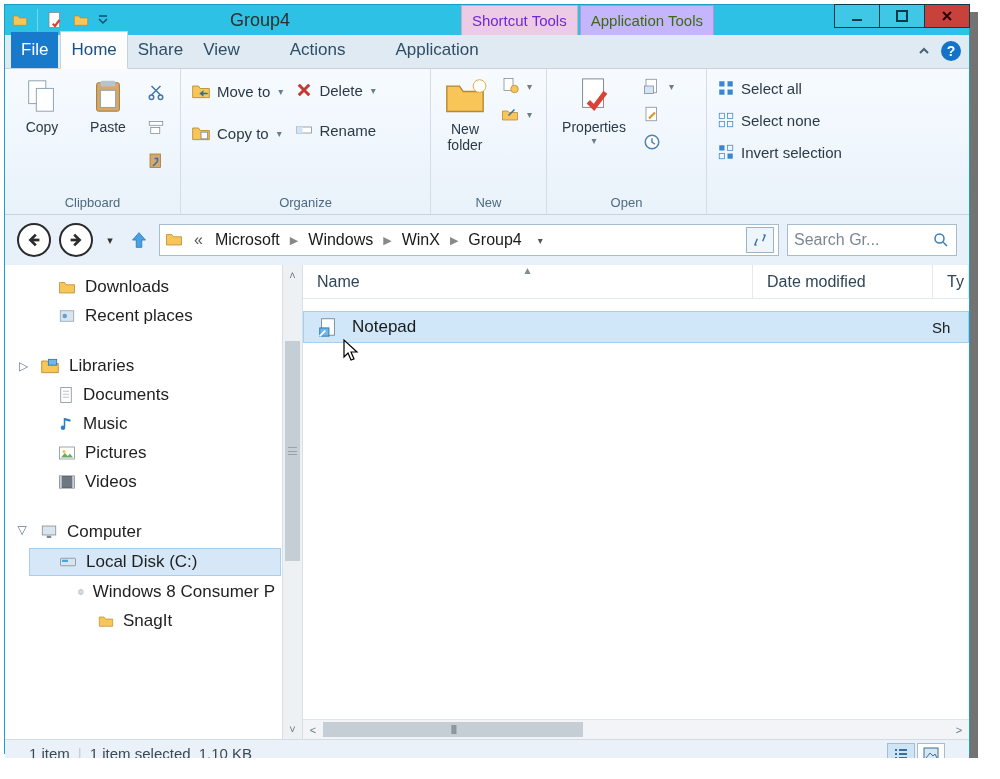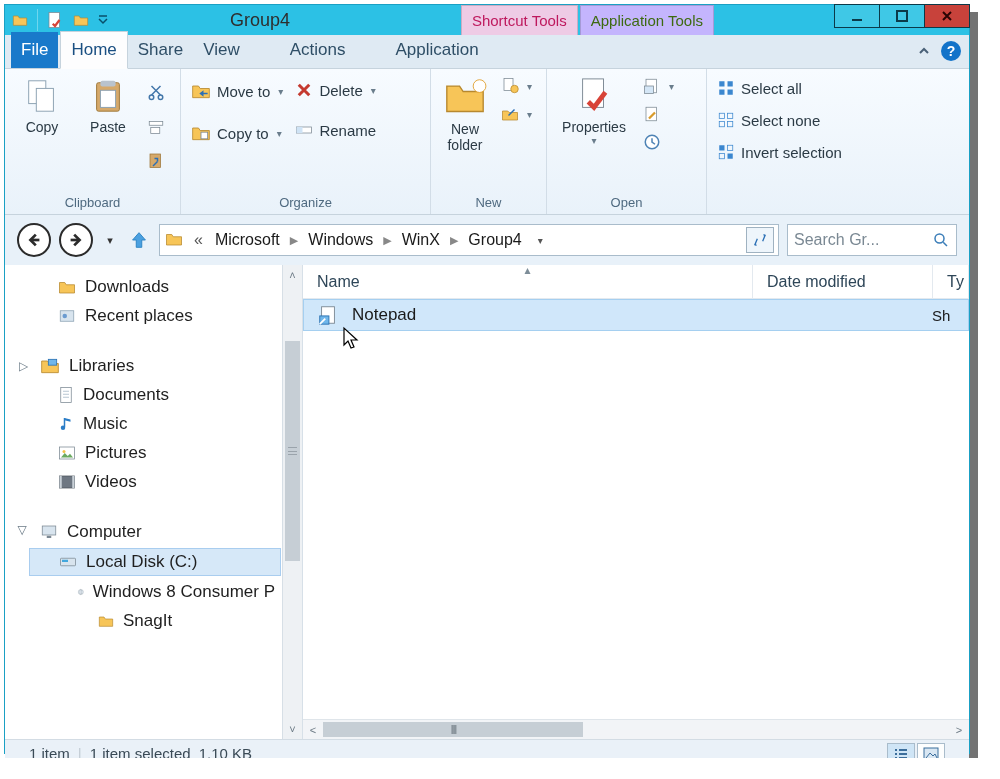--- a/index.html
+++ b/index.html
@@ -17,21 +17,21 @@
   .titlebar{height:30px;background:#2cc1e5;display:flex;align-items:center;padding-left:4px;}
   .titlebar .qat{display:flex;align-items:center;gap:4px;}
   .titlebar .qat .sep{width:1px;height:22px;background:#6fd6ee;margin:0 2px;}
   .titlebar .folder-tiny{width:22px;height:22px;display:flex;align-items:center;justify-content:center;}
   .titlebar .folder-tiny svg{width:16px;height:16px;}
   .titlebar .prop-tiny{position:relative;width:22px;height:22px;display:flex;align-items:center;justify-content:center;}
   .qat-chevron{width:14px;height:22px;display:flex;align-items:center;justify-content:center;}
   .qat-chevron svg{stroke:#08506b;fill:none;}
   .titlebar .title{flex:1;text-align:left;font-size:18px;color:#2e2e2e;padding-left:120px;}
   .tool-tab{height:30px;padding:0 10px;display:flex;align-items:center;font-size:15px;border:1px solid rgba(0,0,0,.15);border-bottom:none;margin-right:2px;}
-  .tool-tab.pink{background:#eecbe5;color:#be185d;}
+  .tool-tab.pink{background:#eecbe5;color:#6d28d9;}
   .tool-tab.green{background:#c4b5fd;color:#3d6a10;margin-right:120px;}
   .winbtns{margin-left:auto;display:flex;height:30px;}
   .winbtn{width:46px;height:24px;border:1px solid #0b3a49;display:flex;align-items:center;justify-content:center;margin-top:-1px;margin-right:-1px;}
   .winbtn.min,.winbtn.max{background:#3fc8e6;}
   .winbtn.close{background:#c8423b;}
   .winbtn svg{stroke:#0b3a49;fill:none;stroke-width:2;}
   .winbtn.close svg{stroke:#2a0404;}
   
   .ribbon-tabs{height:34px;display:flex;align-items:flex-end;border-bottom:1px solid #c6d3dd;background:#dfeaf3;padding-left:6px;position:relative;}
   .tab{padding:8px 10px;font-size:17px;color:#2e4e66;}
@@ -86,21 +86,21 @@
   .navitem .chev{width:12px;color:#6b7b87;font-size:12px;margin-left:-16px;}
   .mainarea{flex:1;display:flex;flex-direction:column;background:#fff;}
   .cols{height:34px;border-bottom:1px solid #e3e9ef;display:flex;align-items:center;font-size:16px;color:#2e4658;}
   .cols .col{padding:0 14px;height:100%;display:flex;align-items:center;border-right:1px solid #e3e9ef;}
   .cols .name{flex:1;min-width:0;position:relative;}
   .cols .name .sortmark{position:absolute;left:50%;top:-2px;transform:translateX(-50%);color:#7d8d98;font-size:12px;}
   .cols .date{width:180px;}
   .cols .type{width:36px;}
   .filelist{flex:1;position:relative;}
   .file-row{display:flex;align-items:center;height:32px;position:relative;}
-  .file-row.sel{background:#d0e7fa;border:1px solid #a5cff0;}
+  .file-row.sel{background:#d0e7fa;border:1px solid #a5cff0;margin-top:12px;}
   .file-row .icon{width:48px;display:flex;justify-content:center;}
   .file-row .fname{flex:1;font-size:17px;}
   .file-row .fdate{width:200px;color:#444;font-size:15px;}
   .file-row .ftype{width:36px;font-size:15px;}
   .cursor{position:absolute;left:38px;top:26px;z-index:5;}
   .cursor svg{width:20px;height:24px;}
   .hscroll{height:20px;border-top:1px solid #dfe5ea;display:flex;align-items:center;background:#f2f4f7;}
   .hscroll .ar{width:20px;display:flex;align-items:center;justify-content:center;color:#6c7a85;font-size:11px;}
   .hscroll .track{flex:1;position:relative;height:100%;padding-left:44px;}
   .hscroll .thumb{position:absolute;left:0;width:260px;top:2px;bottom:2px;background:#c6ced5;}

